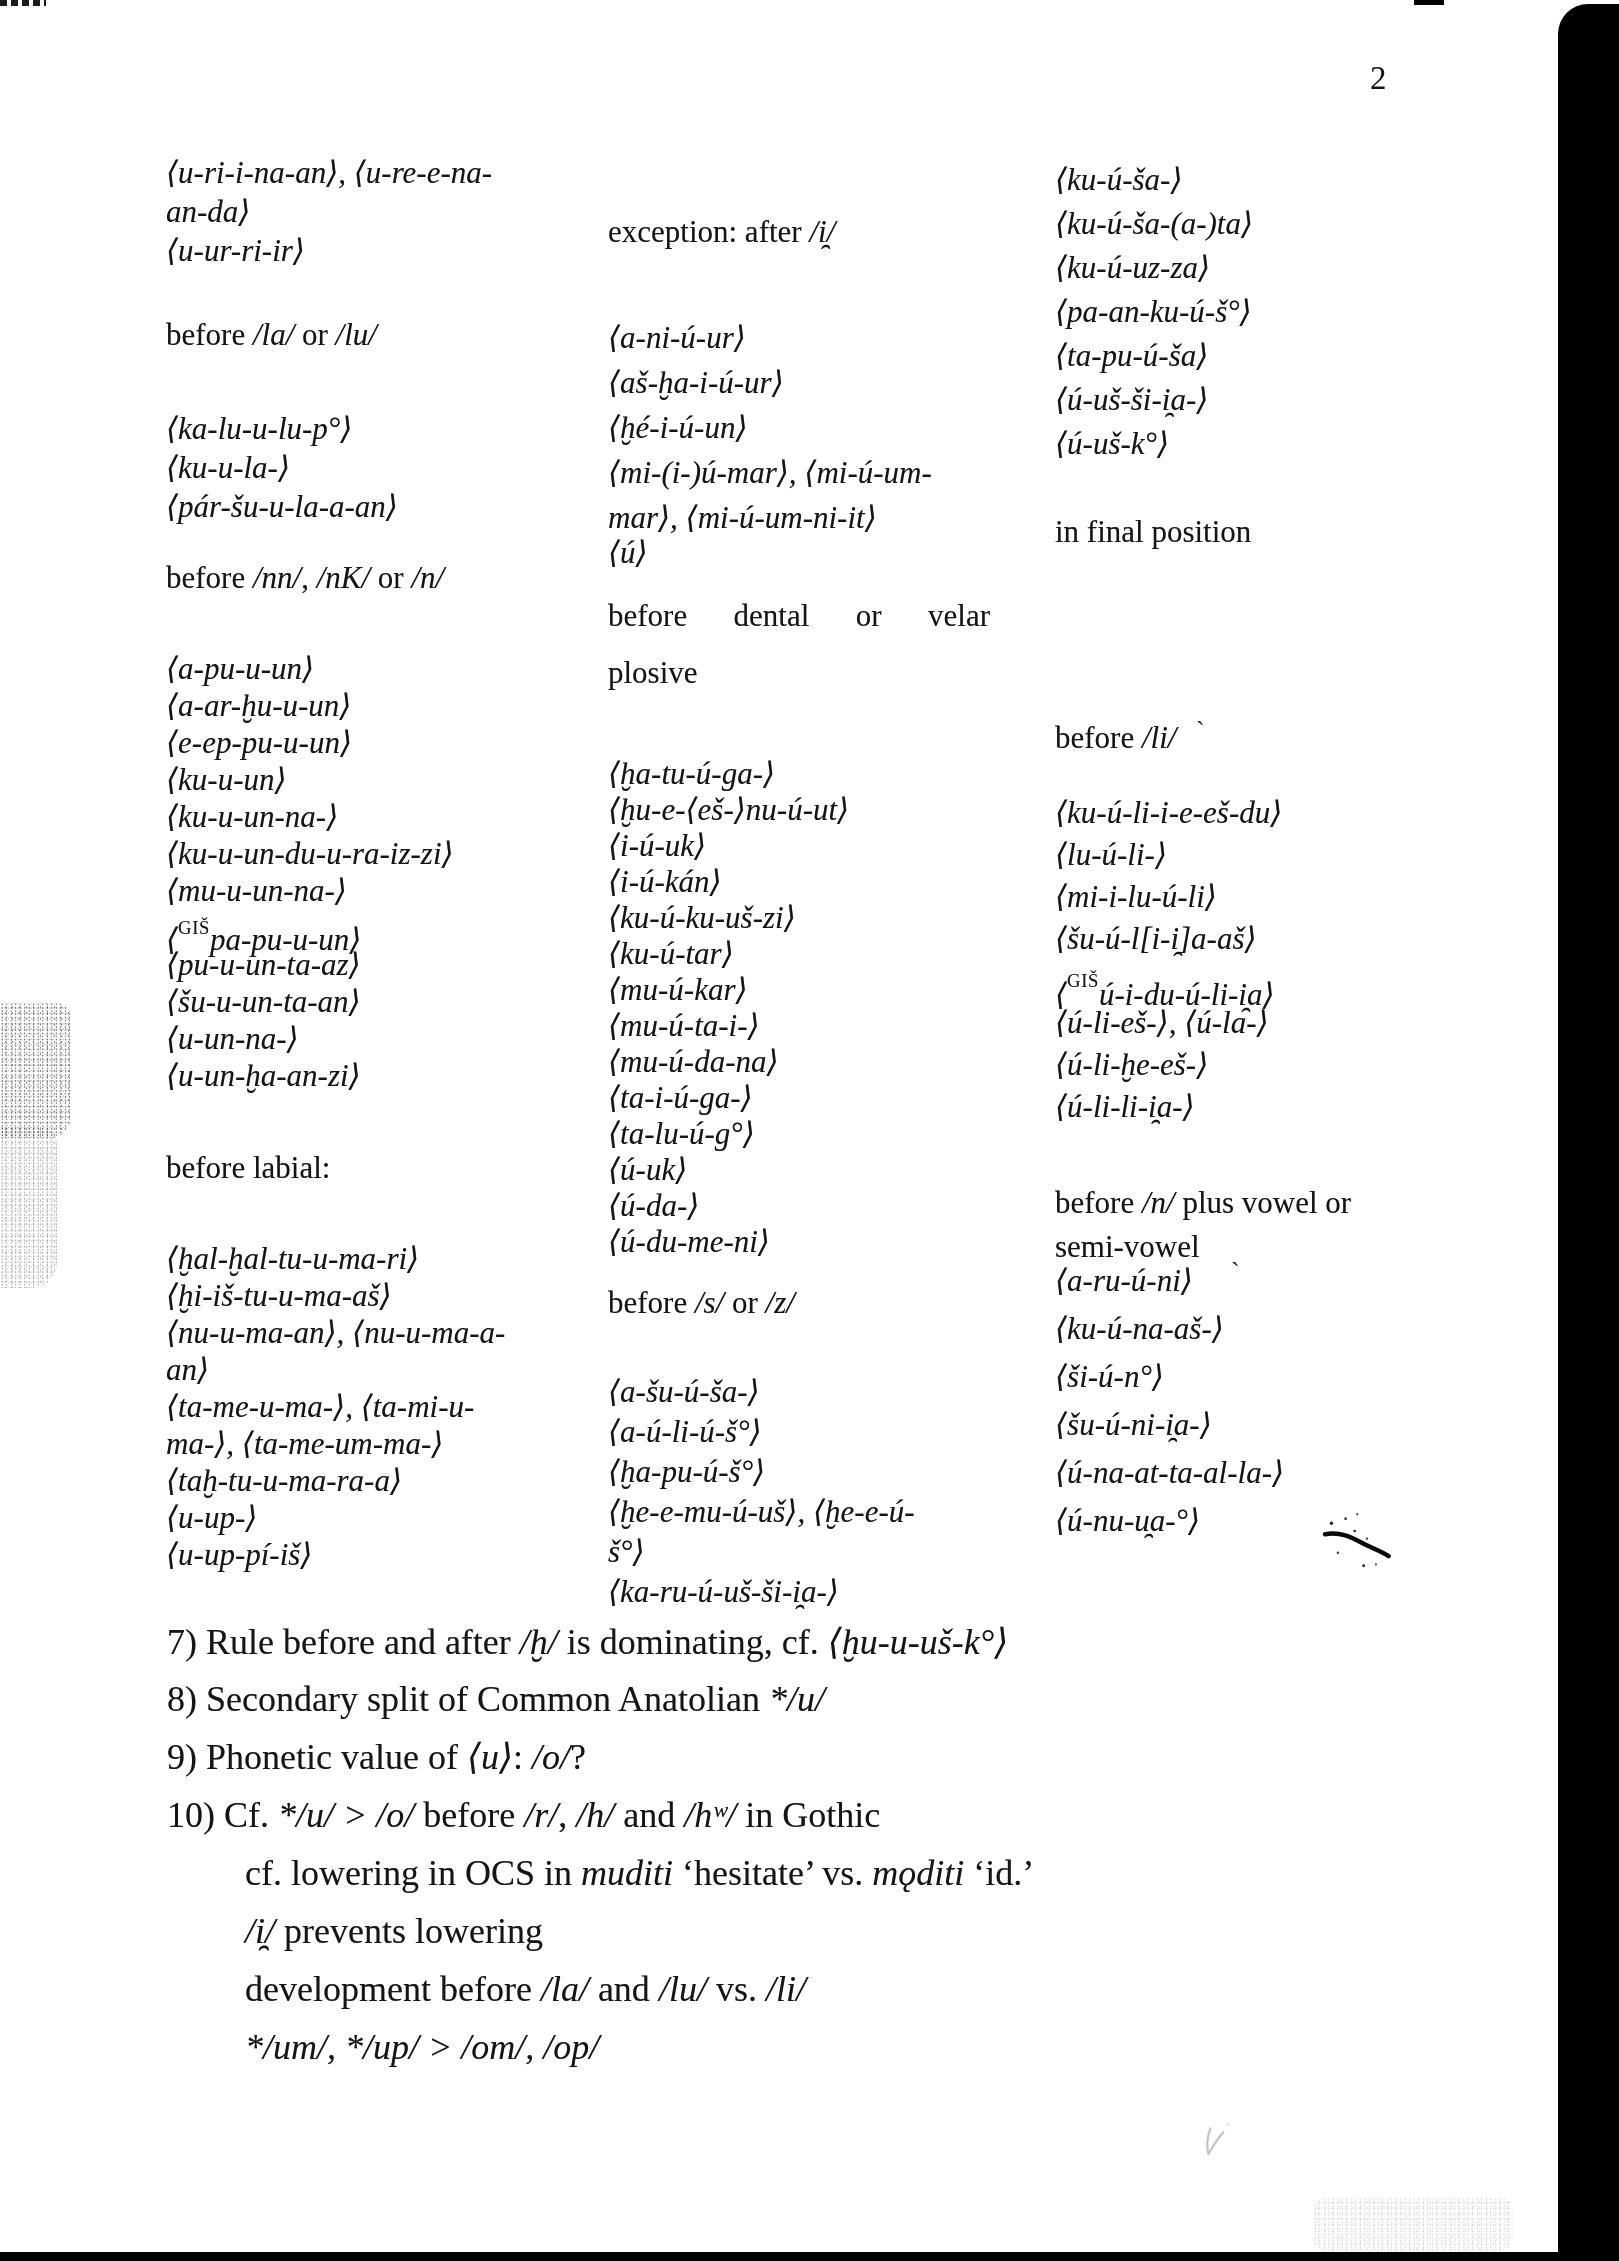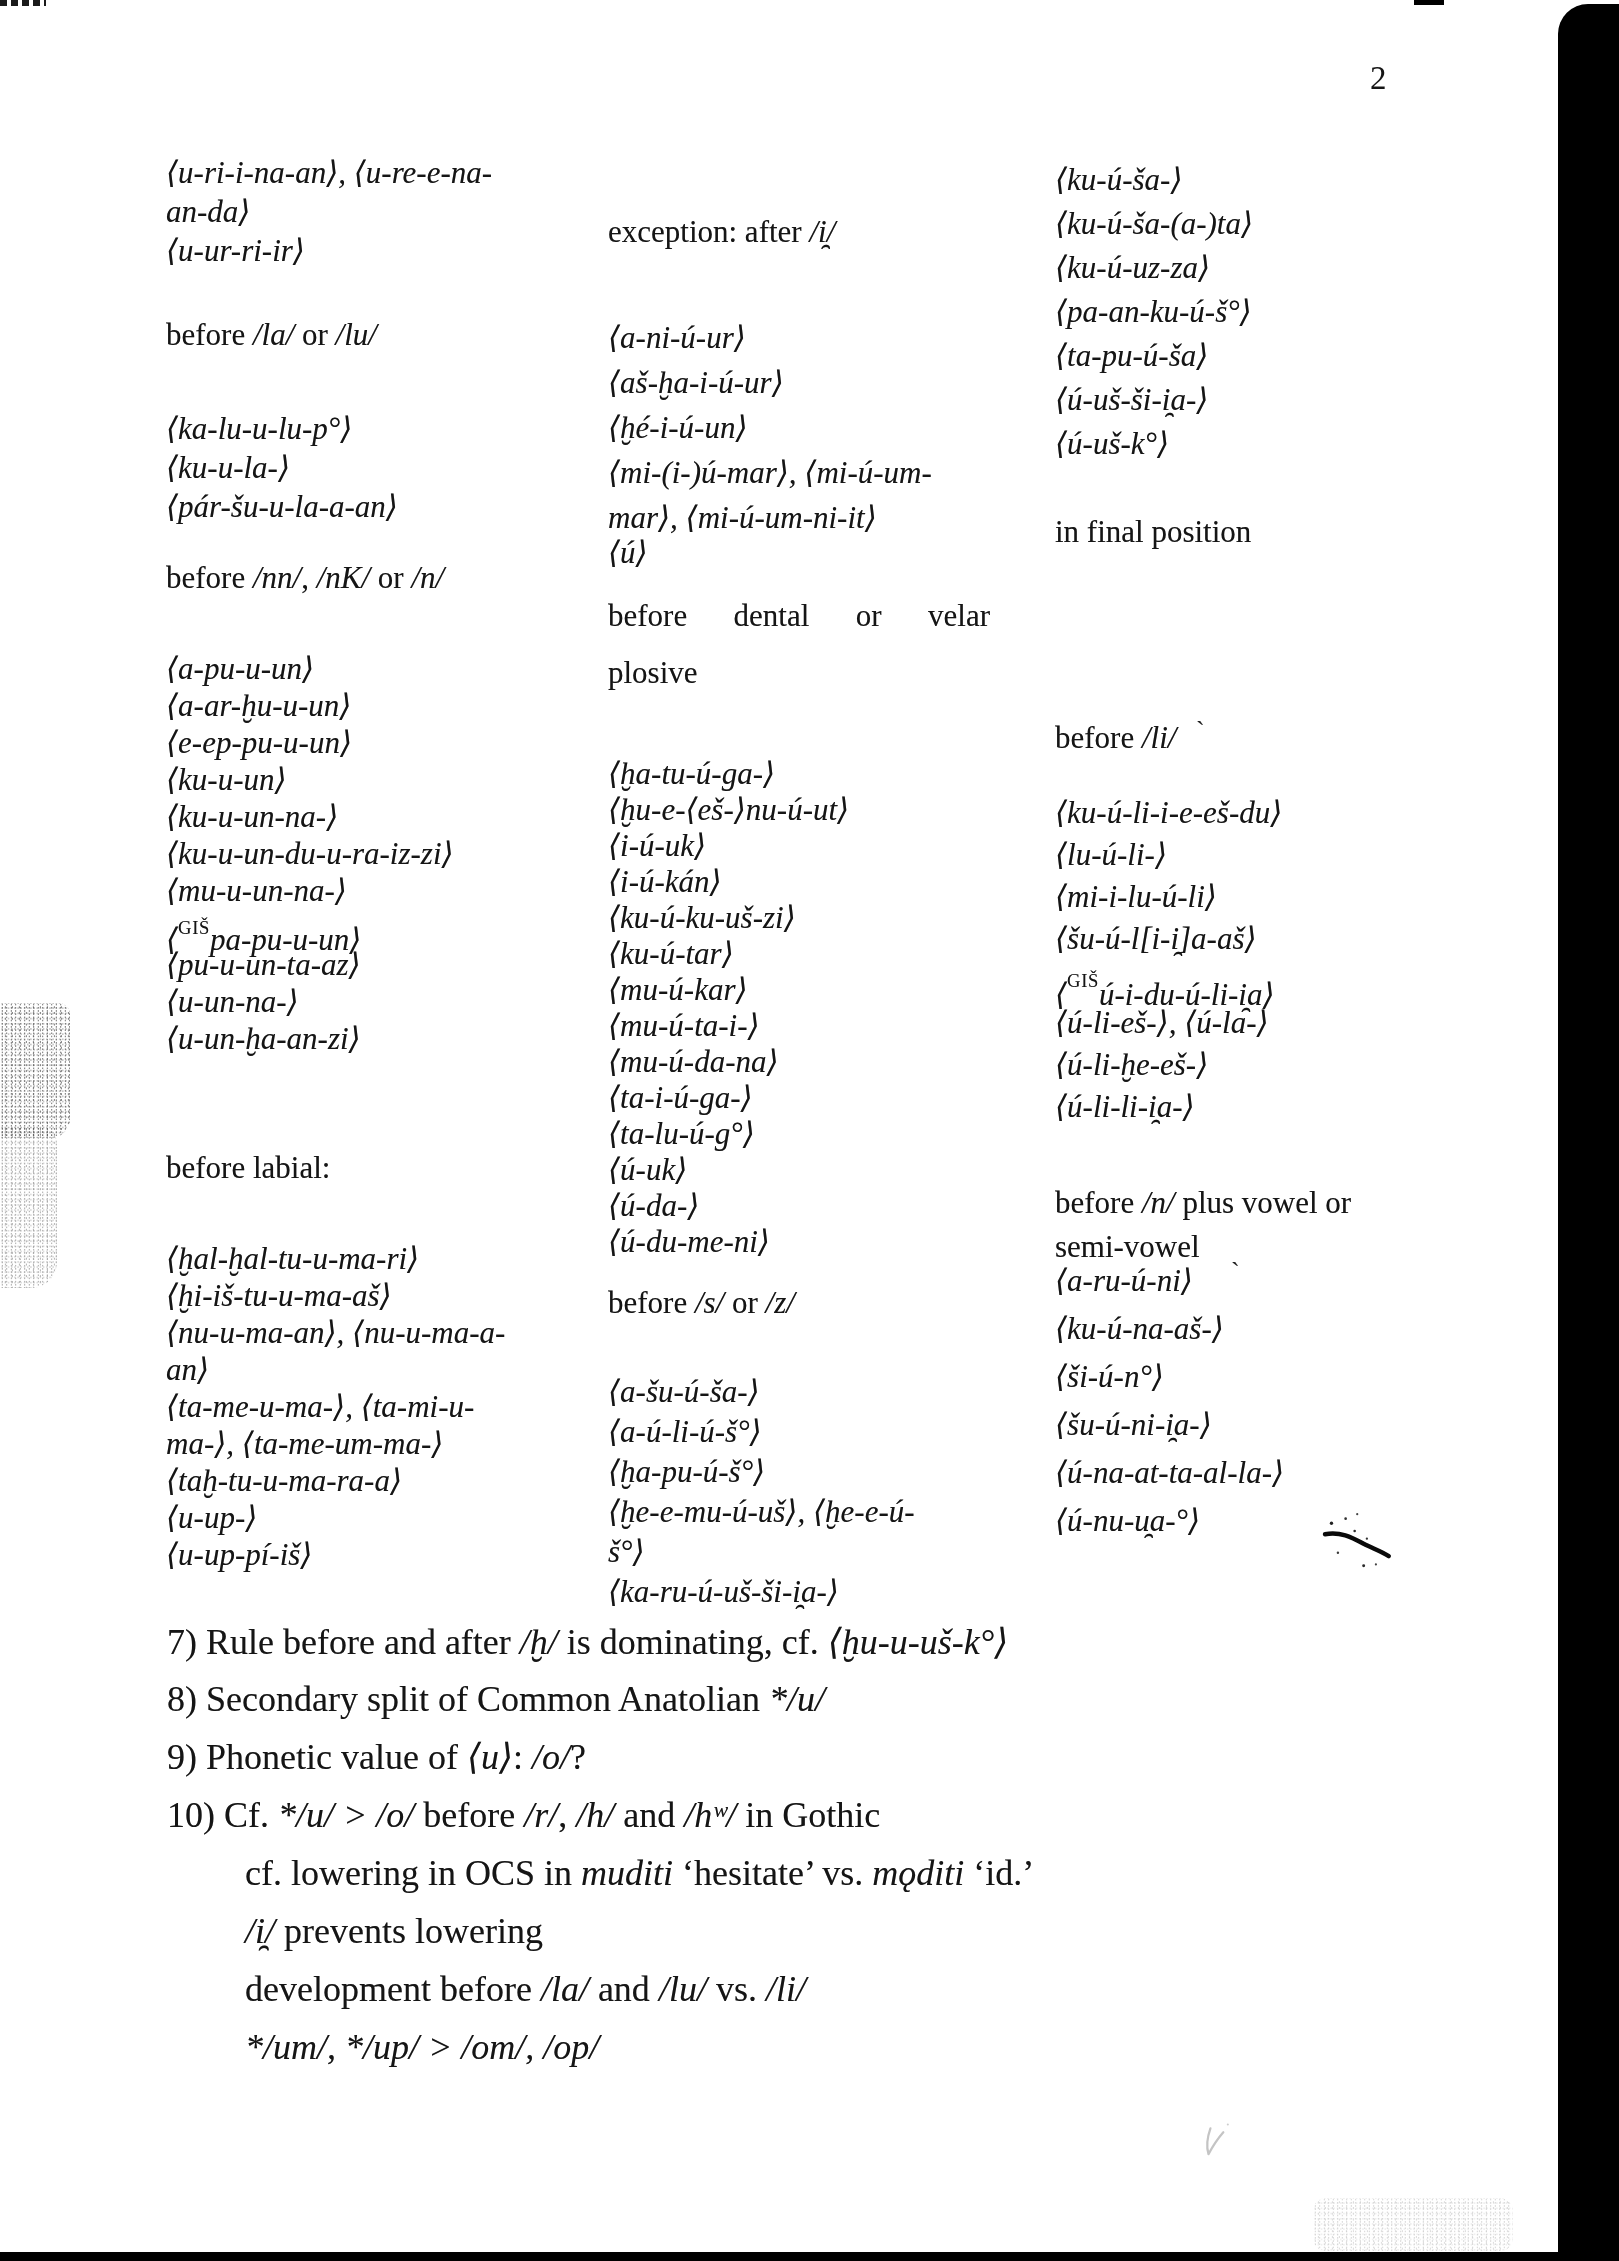--- a/index.html
+++ b/index.html
@@ -61,20 +61,21 @@
     <div class="block" style="top: 650px;">
       <div class="line" style="height: 37px; line-height: 37px;"><span class="s-i">⟨a-pu-u-un⟩</span></div>
       <div class="line" style="height: 37px; line-height: 37px;"><span class="s-i">⟨a-ar-ḫu-u-un⟩</span></div>
       <div class="line" style="height: 37px; line-height: 37px;"><span class="s-i">⟨e-ep-pu-u-un⟩</span></div>
       <div class="line" style="height: 37px; line-height: 37px;"><span class="s-i">⟨ku-u-un⟩</span></div>
       <div class="line" style="height: 37px; line-height: 37px;"><span class="s-i">⟨ku-u-un-na-⟩</span></div>
       <div class="line" style="height: 37px; line-height: 37px;"><span class="s-i">⟨ku-u-un-du-u-ra-iz-zi⟩</span></div>
       <div class="line" style="height: 37px; line-height: 37px;"><span class="s-i">⟨mu-u-un-na-⟩</span></div>
       <div class="line" style="height: 37px; line-height: 37px;"><span class="s-i">⟨</span><span class="s-sup">GIŠ</span><span class="s-i">pa-pu-u-un⟩</span></div>
       <div class="line" style="height: 37px; line-height: 37px;"><span class="s-i">⟨pu-u-un-ta-az⟩</span></div>
+      <div class="line" style="height: 37px; line-height: 37px;"><span class="s-i">⟨šu-u-un-ta-an⟩</span></div>
       <div class="line" style="height: 37px; line-height: 37px;"><span class="s-i">⟨u-un-na-⟩</span></div>
       <div class="line" style="height: 37px; line-height: 37px;"><span class="s-i">⟨u-un-ḫa-an-zi⟩</span></div>
     </div>
     <div class="block" style="top: 1148px;">
       <div class="line" style="height: 39px; line-height: 39px;"><span class="s-r">before labial:</span></div>
     </div>
     <div class="block" style="top: 1240px;">
       <div class="line" style="height: 37px; line-height: 37px;"><span class="s-i">⟨ḫal-ḫal-tu-u-ma-ri⟩</span></div>
       <div class="line" style="height: 37px; line-height: 37px;"><span class="s-i">⟨ḫi-iš-tu-u-ma-aš⟩</span></div>
       <div class="line" style="height: 37px; line-height: 37px;"><span class="s-i">⟨nu-u-ma-an⟩, ⟨nu-u-ma-a-</span></div>

